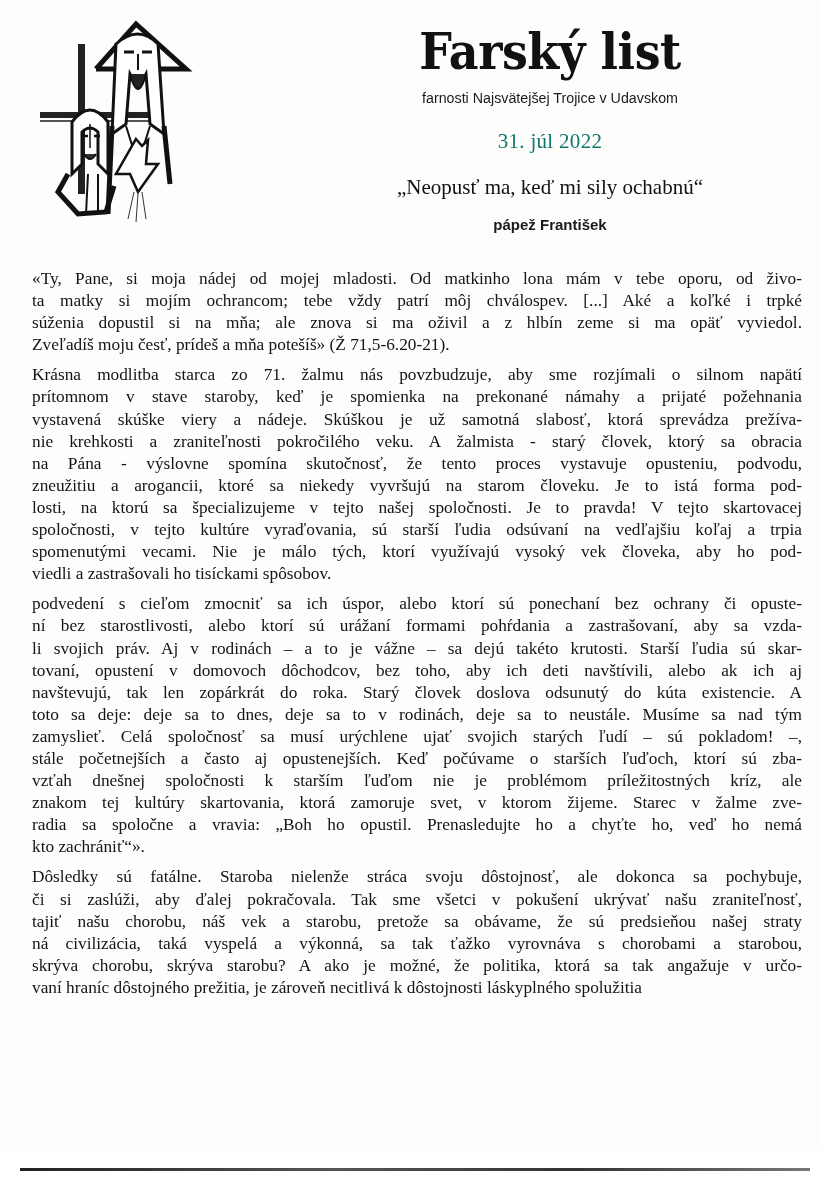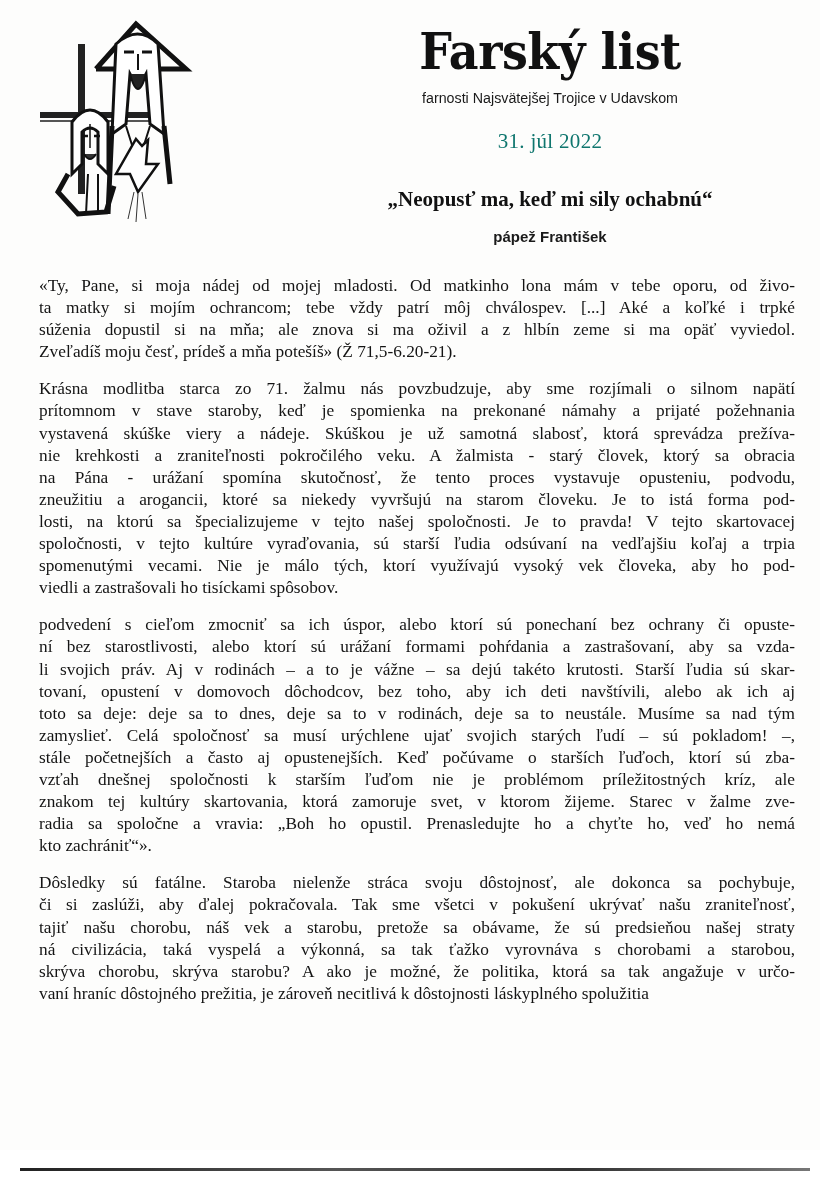--- a/index.html
+++ b/index.html
@@ -16,34 +16,34 @@
     }
     .subtitle {
       font-family: "Liberation Sans", sans-serif; font-size: 15.5px; line-height: 20px;
       margin-top: 6px; color: #1a1a1a; transform: scaleX(0.92);
     }
     .date {
       font-family: "Liberation Serif", serif; font-size: 21px; line-height: 26px;
       margin-top: 20px; color: #0f766e; letter-spacing: 0.3px;
     }
     .headline {
-      font-family: "Liberation Serif", serif; font-weight: bold; font-size: 21px;
-      line-height: 26px; margin-top: 32px; color: #111; text-align: center;
+      font-family: "Liberation Serif", serif; font-weight: normal; font-size: 21px;
+      line-height: 26px; margin-top: 20px; color: #111; text-align: center;
     }
     .author {
       font-family: "Liberation Sans", sans-serif; font-size: 15px; line-height: 18px;
       margin-top: 16px; color: #1a1a1a; font-weight: bold;
     }
 
     .body-text {
       position: absolute; left: 24px; top: 260px; width: 786px;
       font-family: "Liberation Serif", serif; font-size: 17.3px; line-height: 22.1px;
       color: #141414;
     }
-    .body-text p { margin: 15px; text-align: justify; text-align-last: left; }
+    .body-text p { margin: 8px; text-align: justify; text-align-last: left; }
     .line { display: block; text-align: justify; text-align-last: justify; white-space: nowrap; }
     .line.last { text-align-last: left; }
 
     .rule {
       position: absolute; left: 20px; top: 1168px; width: 790px; height: 3px;
       background: linear-gradient(90deg, #222 0%, #555 40%, #333 70%, #777 100%);
     }
   </style>
 </head>
 <body>
@@ -93,32 +93,33 @@
         <span class="line">«Ty, Pane, si moja nádej od mojej mladosti. Od matkinho lona mám v tebe oporu, od živo-</span>
         <span class="line">ta matky si mojím ochrancom; tebe vždy patrí môj chválospev. [...] Aké a koľké i trpké</span>
         <span class="line">súženia dopustil si na mňa; ale znova si ma oživil a z hlbín zeme si ma opäť vyviedol.</span>
         <span class="line last">Zveľadíš moju česť, prídeš a mňa potešíš» (Ž 71,5-6.20-21).</span>
       </p>
       <p>
         <span class="line">Krásna modlitba starca zo 71. žalmu nás povzbudzuje, aby sme rozjímali o silnom napätí</span>
         <span class="line">prítomnom v stave staroby, keď je spomienka na prekonané námahy a prijaté požehnania</span>
         <span class="line">vystavená skúške viery a nádeje. Skúškou je už samotná slabosť, ktorá sprevádza prežíva-</span>
         <span class="line">nie krehkosti a zraniteľnosti pokročilého veku. A žalmista - starý človek, ktorý sa obracia</span>
-        <span class="line">na Pána - urážaní spomína skutočnosť, že tento proces vystavuje opusteniu, podvodu,</span>
+        <span class="line">na Pána - výslovne spomína skutočnosť, že tento proces vystavuje opusteniu, podvodu,</span>
         <span class="line">zneužitiu a arogancii, ktoré sa niekedy vyvršujú na starom človeku. Je to istá forma pod-</span>
         <span class="line">losti, na ktorú sa špecializujeme v tejto našej spoločnosti. Je to pravda! V tejto skartovacej</span>
         <span class="line">spoločnosti, v tejto kultúre vyraďovania, sú starší ľudia odsúvaní na vedľajšiu koľaj a trpia</span>
         <span class="line">spomenutými vecami. Nie je málo tých, ktorí využívajú vysoký vek človeka, aby ho pod-</span>
         <span class="line last">viedli a zastrašovali ho tisíckami spôsobov.</span>
       </p>
       <p>
         <span class="line">podvedení s cieľom zmocniť sa ich úspor, alebo ktorí sú ponechaní bez ochrany či opuste-</span>
         <span class="line">ní bez starostlivosti, alebo ktorí sú urážaní formami pohŕdania a zastrašovaní, aby sa vzda-</span>
         <span class="line">li svojich práv. Aj v rodinách – a to je vážne – sa dejú takéto krutosti. Starší ľudia sú skar-</span>
         <span class="line">tovaní, opustení v domovoch dôchodcov, bez toho, aby ich deti navštívili, alebo ak ich aj</span>
+        <span class="line">navštevujú, tak len zopárkrát do roka. Starý človek doslova odsunutý do kúta existencie. A</span>
         <span class="line">toto sa deje: deje sa to dnes, deje sa to v rodinách, deje sa to neustále. Musíme sa nad tým</span>
         <span class="line">zamyslieť. Celá spoločnosť sa musí urýchlene ujať svojich starých ľudí – sú pokladom! –,</span>
         <span class="line">stále početnejších a často aj opustenejších. Keď počúvame o starších ľuďoch, ktorí sú zba-</span>
         <span class="line">vzťah dnešnej spoločnosti k starším ľuďom nie je problémom príležitostných kríz, ale</span>
         <span class="line">znakom tej kultúry skartovania, ktorá zamoruje svet, v ktorom žijeme. Starec v žalme zve-</span>
         <span class="line">radia sa spoločne a vravia: „Boh ho opustil. Prenasledujte ho a chyťte ho, veď ho nemá</span>
         <span class="line last">kto zachrániť“».</span>
       </p>
       <p>
         <span class="line">Dôsledky sú fatálne. Staroba nielenže stráca svoju dôstojnosť, ale dokonca sa pochybuje,</span>

